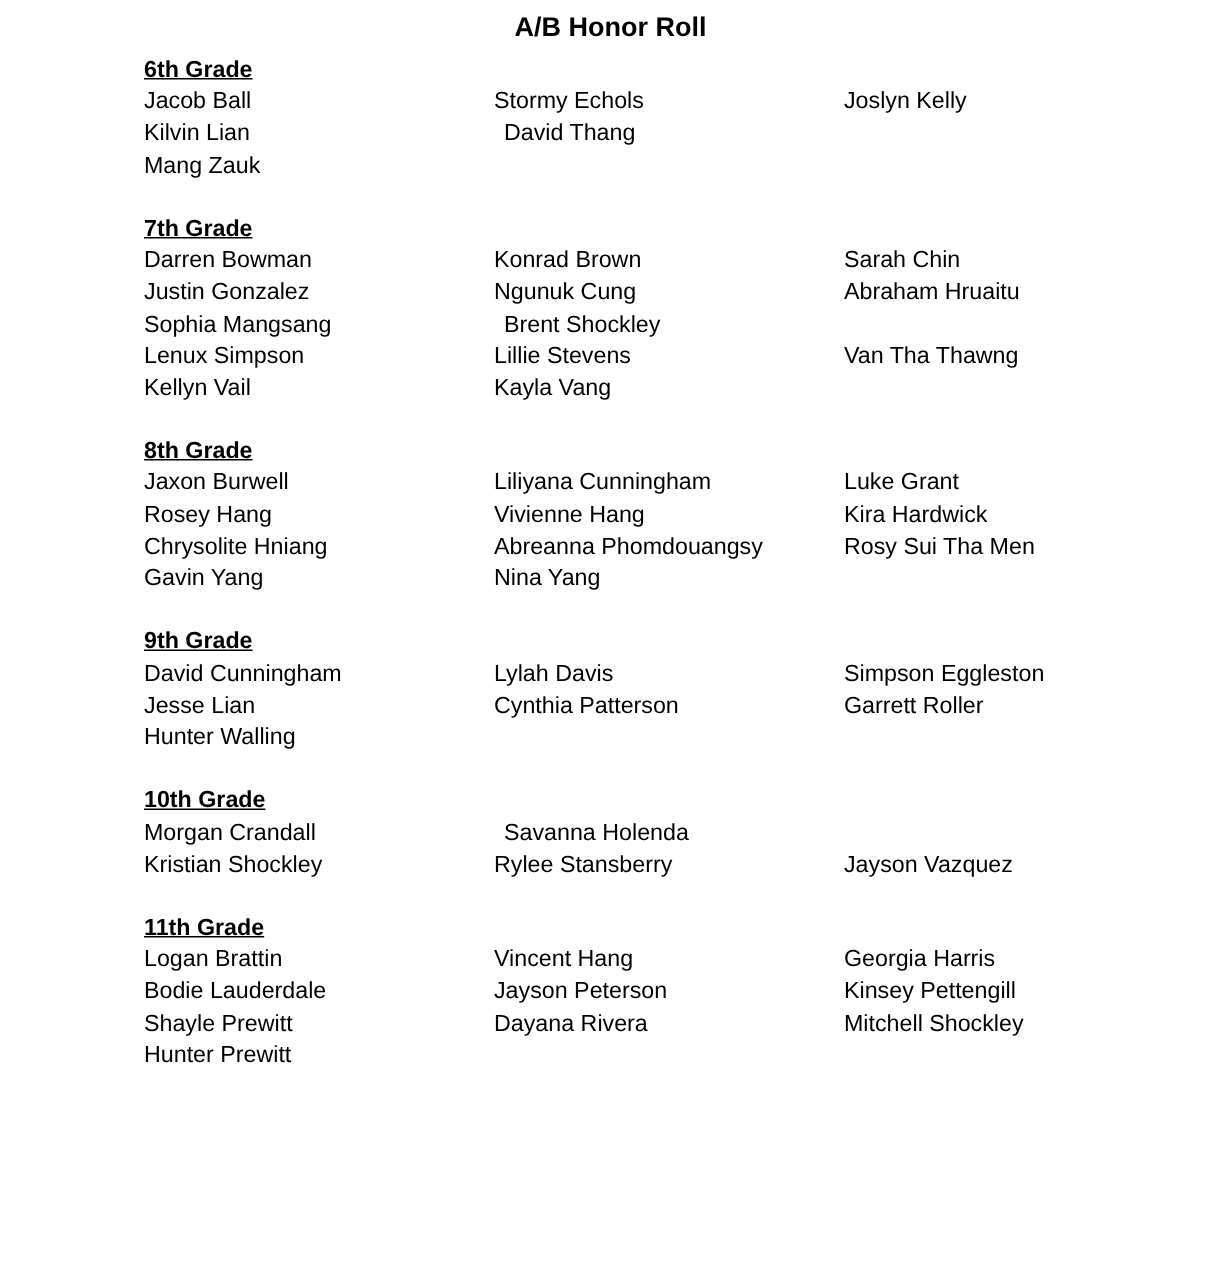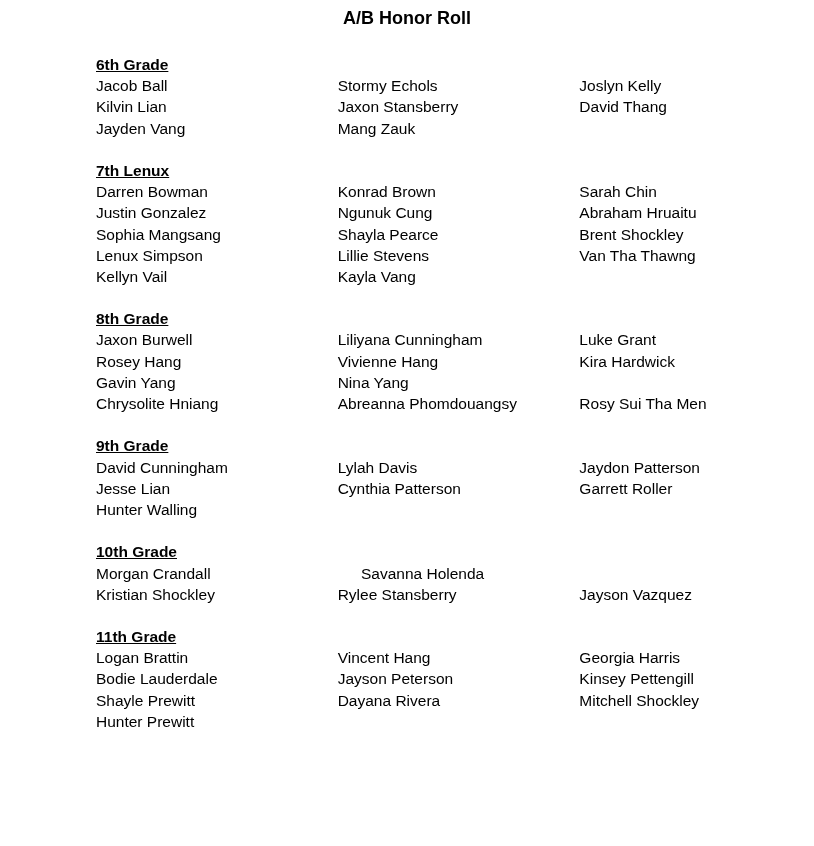--- a/index.html
+++ b/index.html
@@ -4,70 +4,67 @@
 <style>
   html, body { margin: 0; padding: 0; background: #ffffff; }
   body {
     width: 814px; height: 846px; position: relative; overflow: hidden;
     font-family: "Liberation Sans", sans-serif; color: #000;
   }
   .title {
     position: absolute; top: 7px; left: 0; width: 814px; text-align: center;
     font-size: 18px; font-weight: bold; line-height: 22px;
   }
-  .content { position: absolute; top: 54px; left: 96px; width: 700px; }
+  .content { position: absolute; top: 36px; left: 96px; width: 700px; }
   .section { margin-bottom: 21.2px; }
   .heading {
     font-size: 15.5px; font-weight: bold; text-decoration: underline;
     line-height: 21.2px; height: 21.2px;
   }
-  .row { display: flex; height: 21.2px; line-height: 21.2px; font-size: 15.5px; gap: 25px; }
+  .row { display: flex; height: 21.2px; line-height: 21.2px; font-size: 15.5px; }
   .cell { width: 240px; white-space: nowrap; }
 </style>
 </head>
 <body>
 
 <div class="title">A/B Honor Roll</div>
 
 <div class="content">
 
   <div class="section">
     <div class="heading">6th Grade</div>
     <div class="row">
       <span class="cell">Jacob Ball</span>
       <span class="cell">Stormy Echols</span>
       <span class="cell">Joslyn Kelly</span>
     </div>
     <div class="row">
       <span class="cell">Kilvin Lian</span>
-      <span class="cell">Jaxon Stansberry</span>
       <span class="cell">David Thang</span>
     </div>
     <div class="row">
-      <span class="cell">Jayden Vang</span>
       <span class="cell">Mang Zauk</span>
       <span class="cell"></span>
     </div>
   </div>
 
   <div class="section">
-    <div class="heading">7th Lenux</div>
+    <div class="heading">7th Grade</div>
     <div class="row">
       <span class="cell">Darren Bowman</span>
       <span class="cell">Konrad Brown</span>
       <span class="cell">Sarah Chin</span>
     </div>
     <div class="row">
       <span class="cell">Justin Gonzalez</span>
       <span class="cell">Ngunuk Cung</span>
       <span class="cell">Abraham Hruaitu</span>
     </div>
     <div class="row">
       <span class="cell">Sophia Mangsang</span>
-      <span class="cell">Shayla Pearce</span>
       <span class="cell">Brent Shockley</span>
     </div>
     <div class="row">
       <span class="cell">Lenux Simpson</span>
       <span class="cell">Lillie Stevens</span>
       <span class="cell">Van Tha Thawng</span>
     </div>
     <div class="row">
       <span class="cell">Kellyn Vail</span>
       <span class="cell">Kayla Vang</span>
@@ -81,37 +78,37 @@
       <span class="cell">Jaxon Burwell</span>
       <span class="cell">Liliyana Cunningham</span>
       <span class="cell">Luke Grant</span>
     </div>
     <div class="row">
       <span class="cell">Rosey Hang</span>
       <span class="cell">Vivienne Hang</span>
       <span class="cell">Kira Hardwick</span>
     </div>
     <div class="row">
+      <span class="cell">Chrysolite Hniang</span>
+      <span class="cell">Abreanna Phomdouangsy</span>
+      <span class="cell">Rosy Sui Tha Men</span>
+    </div>
+    <div class="row">
       <span class="cell">Gavin Yang</span>
       <span class="cell">Nina Yang</span>
       <span class="cell"></span>
-    </div>
-    <div class="row">
-      <span class="cell">Chrysolite Hniang</span>
-      <span class="cell">Abreanna Phomdouangsy</span>
-      <span class="cell">Rosy Sui Tha Men</span>
     </div>
   </div>
 
   <div class="section">
     <div class="heading">9th Grade</div>
     <div class="row">
       <span class="cell">David Cunningham</span>
       <span class="cell">Lylah Davis</span>
-      <span class="cell">Jaydon Patterson</span>
+      <span class="cell">Simpson Eggleston</span>
     </div>
     <div class="row">
       <span class="cell">Jesse Lian</span>
       <span class="cell">Cynthia Patterson</span>
       <span class="cell">Garrett Roller</span>
     </div>
     <div class="row">
       <span class="cell">Hunter Walling</span>
       <span class="cell"></span>
       <span class="cell"></span>

